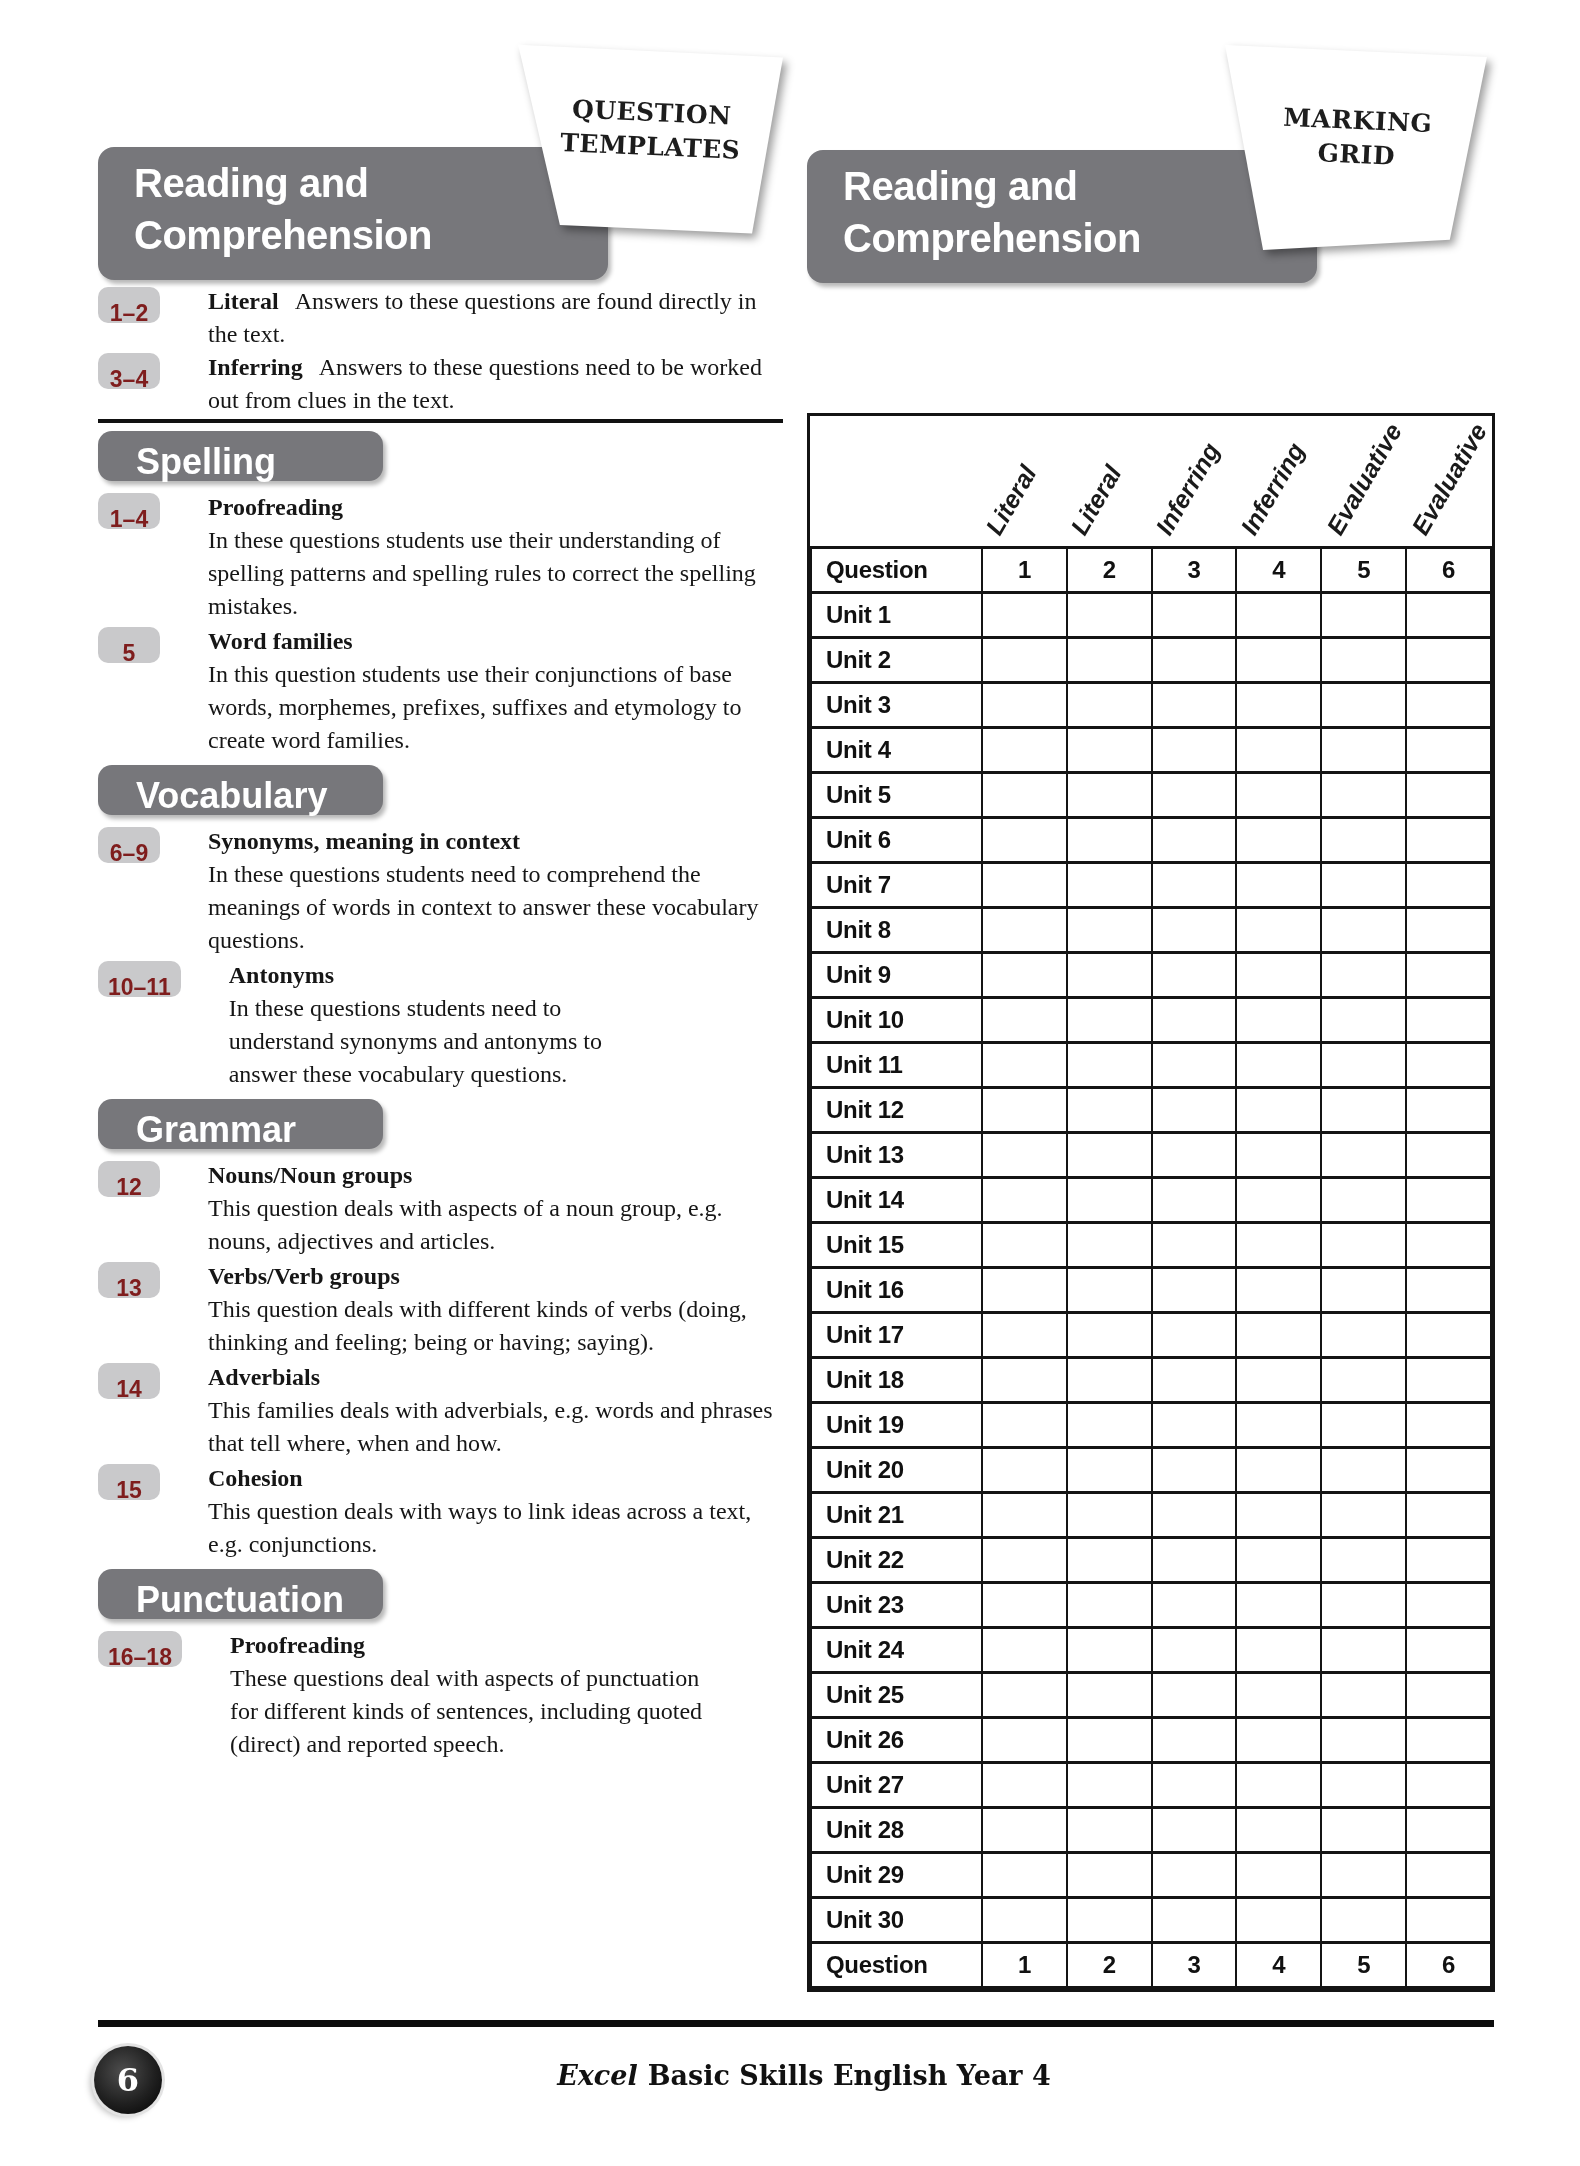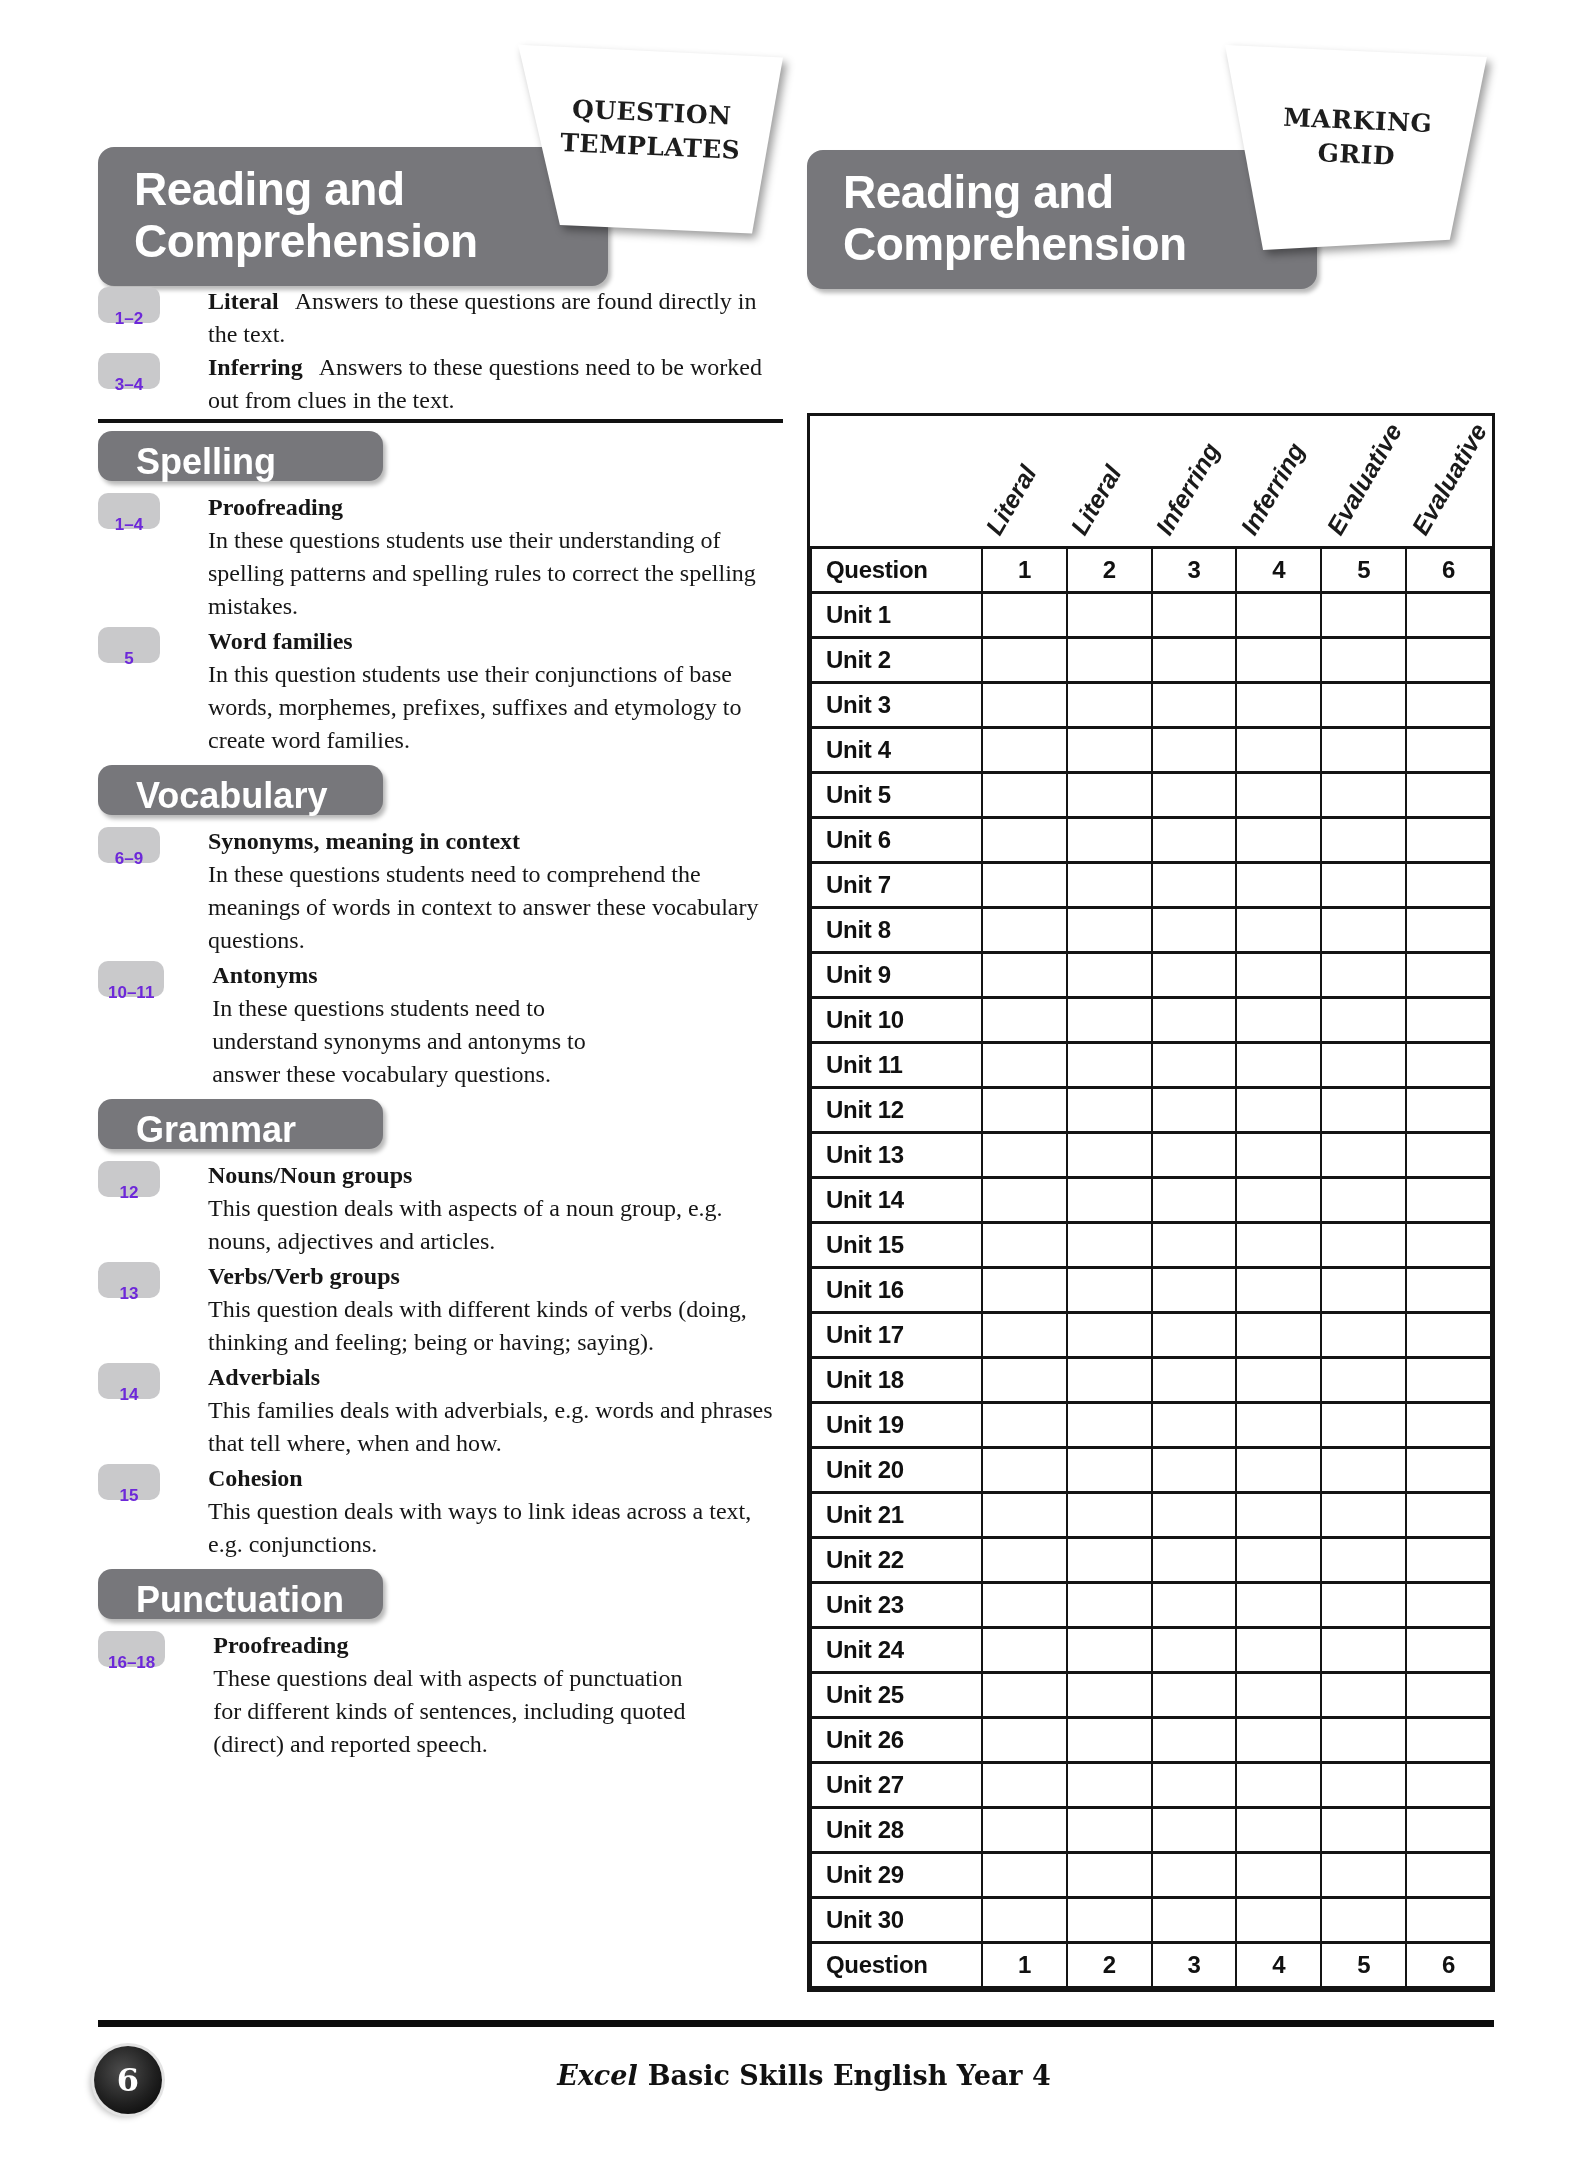--- a/index.html
+++ b/index.html
@@ -9,21 +9,21 @@
     overflow:hidden; margin:0 auto;
   }
 
   
   .hdr-box {
     position:absolute; background:var(--header-gray,#77777b); color:#fff;
     border-radius:16px; box-shadow:3px 4px 4px rgba(0,0,0,0.28);
     font-family:"Liberation Sans", sans-serif; font-weight:bold;
     letter-spacing:-0.5px;
   }
-  .hdr-box.big { width:474px; height:123px; font-size:46px; line-height:52px; padding:16px 0 0 36px; box-sizing:content-box; }
+  .hdr-box.big { width:474px; height:123px; font-size:40px; line-height:52px; padding:10px 0 0 36px; box-sizing:content-box; }
   .left-hdr  { left:98px;  top:147px; width:438px; }
   .right-hdr { left:807px; top:150px; width:438px; }
   .sec-box {
     position:relative; width:247px; height:50px; border-radius:14px;
     background:var(--header-gray,#77777b); color:#fff;
     box-shadow:3px 4px 4px rgba(0,0,0,0.28);
     font-family:"Liberation Sans", sans-serif; font-weight:bold;
     font-size:36px; line-height:62px; padding-left:38px; box-sizing:content-box;
     margin:8px 0 10px -0px;
   }
@@ -44,22 +44,22 @@
   }
 
   
   .left-flow { position:absolute; left:98px; top:285px; width:688px; }
   .item { display:flex; align-items:flex-start; margin-bottom:2px; }
   .reading-item { margin-bottom:0; }
   .badge {
     flex:none; min-width:62px; box-sizing:border-box; text-align:center;
     background:var(--badge-gray,#c9c9cb); border-radius:10px;
     font-family:"Liberation Sans", sans-serif; font-weight:bold;
-    font-size:17px; line-height:32px; height:36px; padding:16px 10px;
-    color:#6d28d9; margin-top:2px; margin-right:22px;
+    font-size:23px; line-height:32px; height:36px; padding:10px 10px;
+    color:#7f1d1d; margin-top:2px; margin-right:22px;
   }
   .itext { flex:1; font-size:24px; line-height:33px;margin-left:26px; }
   .ititle-inline { font-weight:bold; margin-right:16px; }
   .ititle-block  { font-weight:bold; display:block; }
   .ibody {}
   .w400 { max-width:400px; }
   .w392 { max-width:392px; }
   .w490 { max-width:490px; }
   .divider { height:4px; background:#111; width:685px; margin-top:2px; }
 

